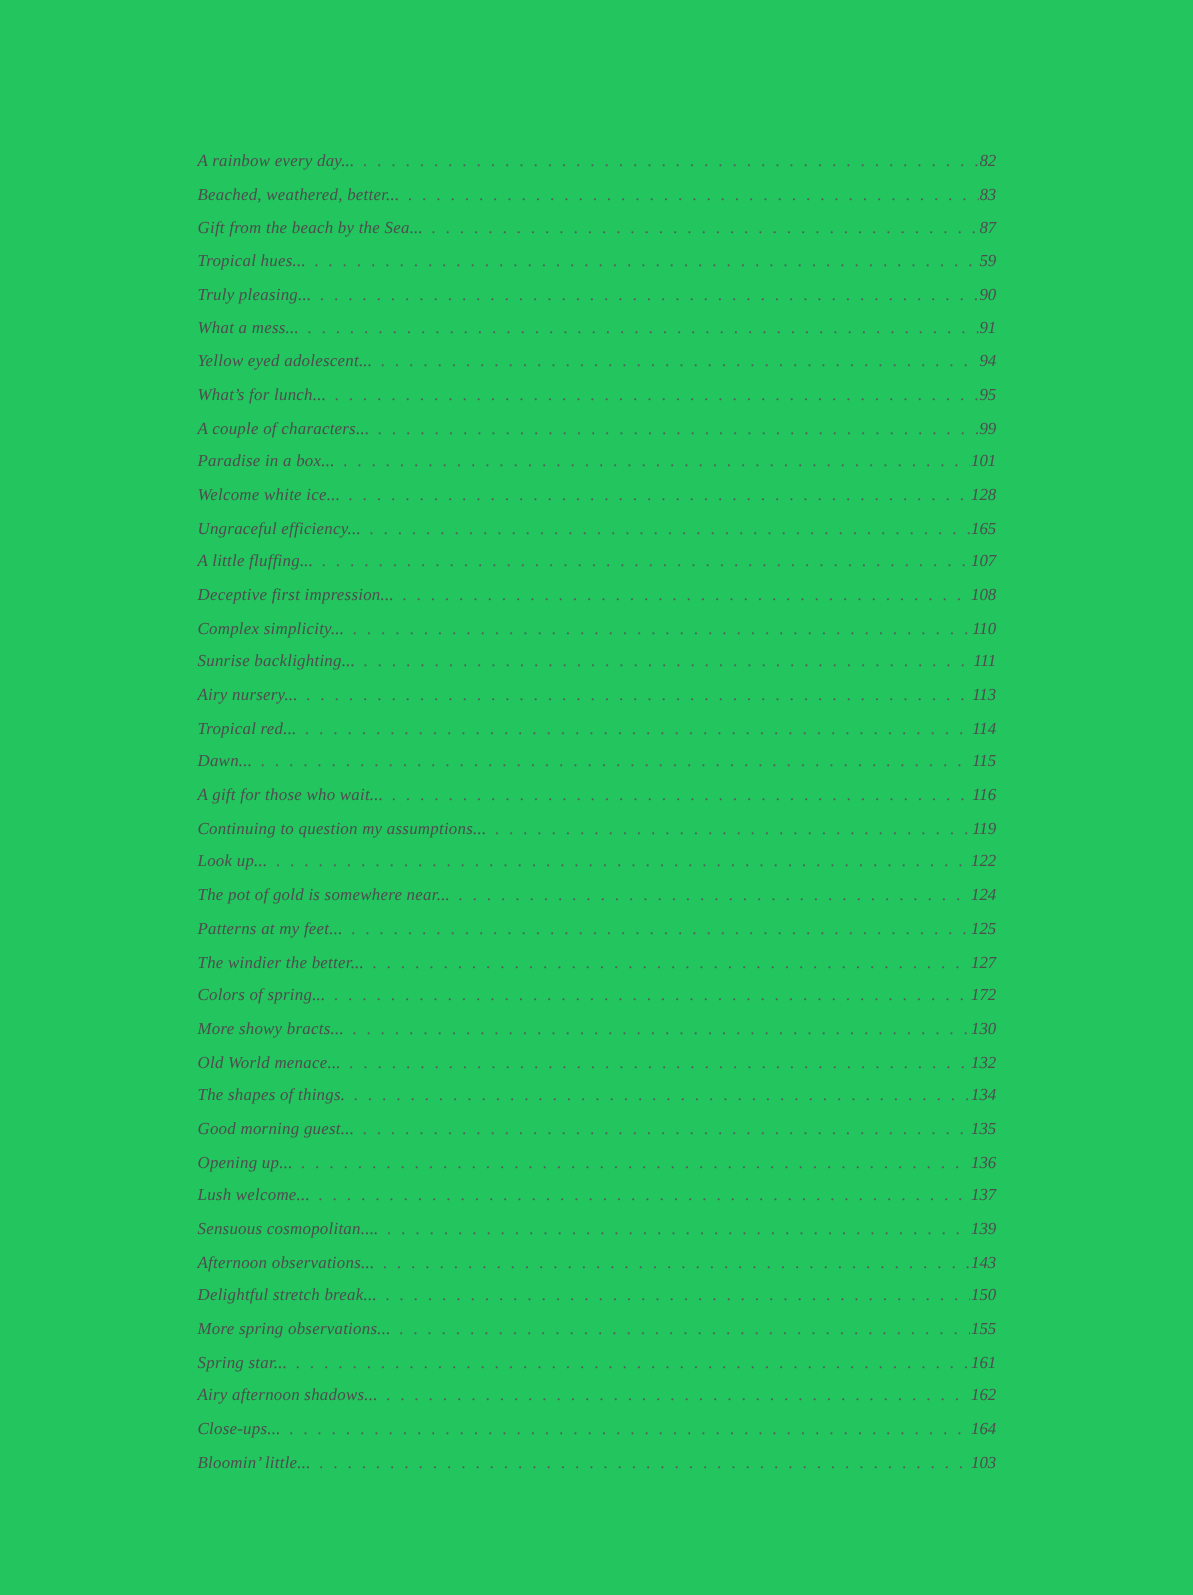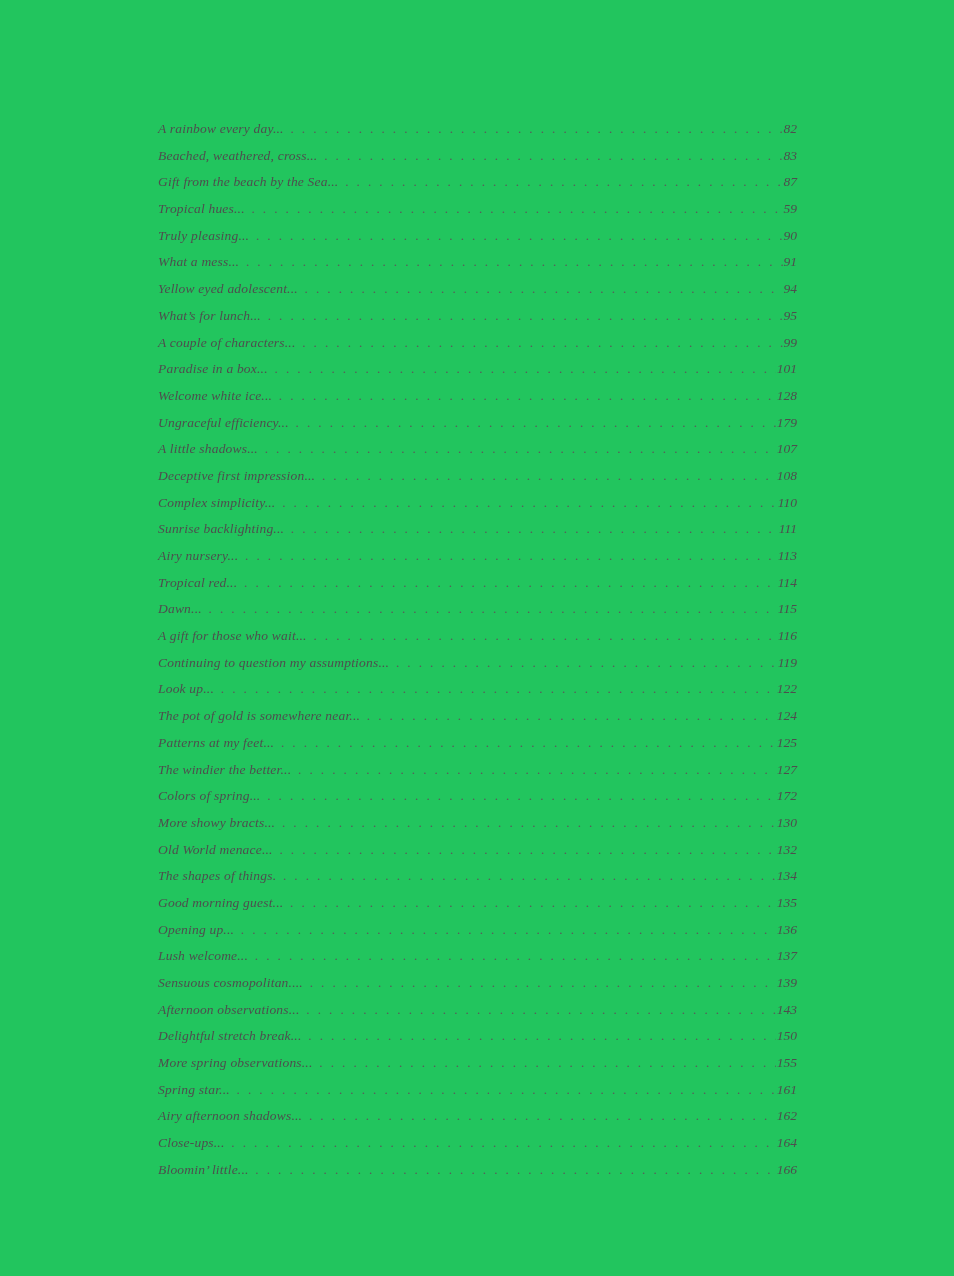--- a/index.html
+++ b/index.html
@@ -52,21 +52,21 @@
 <body>
 
 <div class="doc-page">
   <div class="toc" id="toc">
       <div class="toc-row">
         <span class="toc-title">A rainbow every day...</span>
         <span class="toc-leader">................................................................................</span>
         <span class="toc-page">82</span>
       </div>
       <div class="toc-row">
-        <span class="toc-title">Beached, weathered, cross...</span>
+        <span class="toc-title">Beached, weathered, better...</span>
         <span class="toc-leader">................................................................................</span>
         <span class="toc-page">83</span>
       </div>
       <div class="toc-row">
         <span class="toc-title">Gift from the beach by the Sea...</span>
         <span class="toc-leader">................................................................................</span>
         <span class="toc-page">87</span>
       </div>
       <div class="toc-row">
         <span class="toc-title">Tropical hues...</span>
@@ -104,24 +104,24 @@
         <span class="toc-page">101</span>
       </div>
       <div class="toc-row">
         <span class="toc-title">Welcome white ice...</span>
         <span class="toc-leader">................................................................................</span>
         <span class="toc-page">128</span>
       </div>
       <div class="toc-row">
         <span class="toc-title">Ungraceful efficiency...</span>
         <span class="toc-leader">................................................................................</span>
-        <span class="toc-page">179</span>
-      </div>
-      <div class="toc-row">
-        <span class="toc-title">A little shadows...</span>
+        <span class="toc-page">165</span>
+      </div>
+      <div class="toc-row">
+        <span class="toc-title">A little fluffing...</span>
         <span class="toc-leader">................................................................................</span>
         <span class="toc-page">107</span>
       </div>
       <div class="toc-row">
         <span class="toc-title">Deceptive first impression...</span>
         <span class="toc-leader">................................................................................</span>
         <span class="toc-page">108</span>
       </div>
       <div class="toc-row">
         <span class="toc-title">Complex simplicity...</span>
@@ -244,16 +244,16 @@
         <span class="toc-page">162</span>
       </div>
       <div class="toc-row">
         <span class="toc-title">Close-ups...</span>
         <span class="toc-leader">................................................................................</span>
         <span class="toc-page">164</span>
       </div>
       <div class="toc-row">
         <span class="toc-title">Bloomin’ little...</span>
         <span class="toc-leader">................................................................................</span>
-        <span class="toc-page">166</span>
+        <span class="toc-page">103</span>
       </div>
     </div>
 </div>
 
 </body></html>

